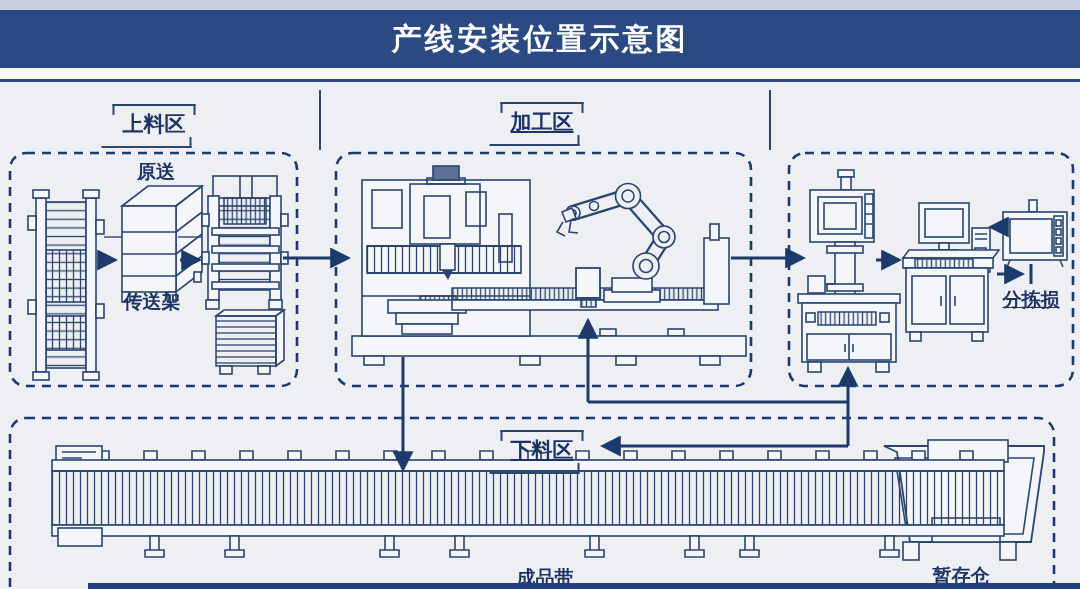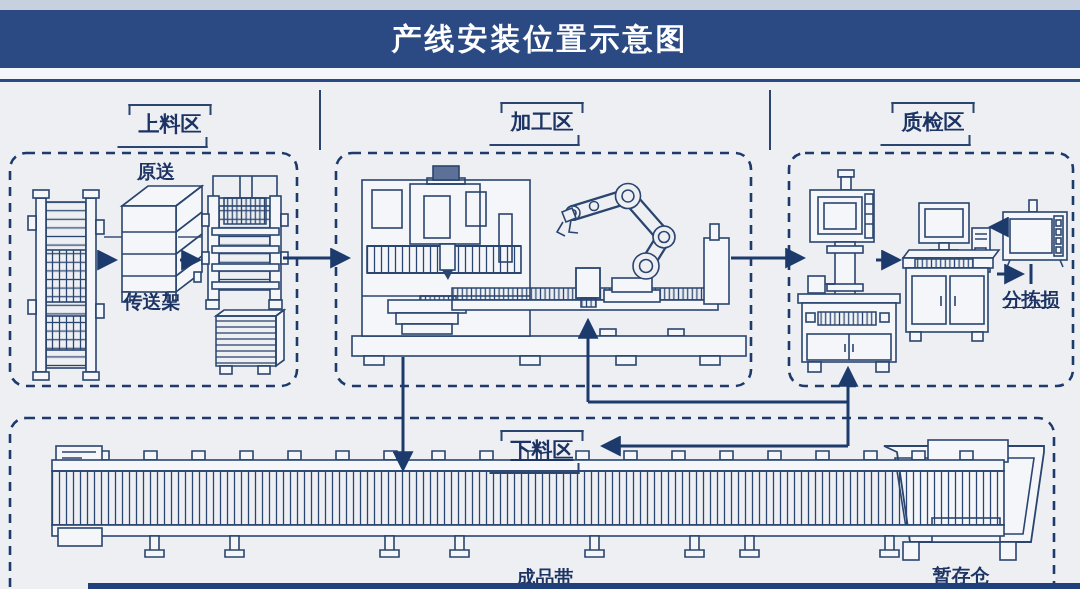--- a/index.html
+++ b/index.html
@@ -301,28 +301,25 @@
       <path class="arrow" marker-end="url(#ah)" d="M997,274 H1021"></path>
       <path class="arrow" d="M1031,264 V284"></path>
       <path class="arrow" marker-end="url(#ah)" d="M403,357 V468"></path>
       <path class="arrow" d="M588,402 H848"></path>
       <path class="arrow" marker-end="url(#ah)" d="M588,402 V322"></path>
       <path class="arrow" marker-end="url(#ah)" d="M848,446 V370"></path>
       <path class="arrow" marker-end="url(#ah)" d="M848,446 H604"></path>
     </g>
   </svg>
 
-  <div class="zone-label" style="left:170px;top:104px;">
+  <div class="zone-label" style="left:154px;top:104px;">
     <span>上料区</span>
   </div>
-  <div class="zone-label" style="left:542px;top:102px;">
+  <div class="zone-label" style="left:542px;top:102px;text-decoration:underline;">
     <span>加工区</span>
-  </div>
-  <div class="zone-label" style="left:933px;top:102px;">
-    <span>质检区</span>
   </div>
   <div class="zone-label" style="left:542px;top:430px;text-decoration:underline;">
     <span>下料区</span>
   </div>
 
   <div class="m-label" style="left:156px;top:159px;">原送</div>
   <div class="m-label" style="left:152px;top:289px;">传送架</div>
   <div class="m-label" style="left:1031px;top:287px;text-decoration:underline;">分拣损</div>
   <div class="m-label" style="left:545px;top:565px;">成品带</div>
   <div class="m-label" style="left:961px;top:563px;">暂存仓</div>

